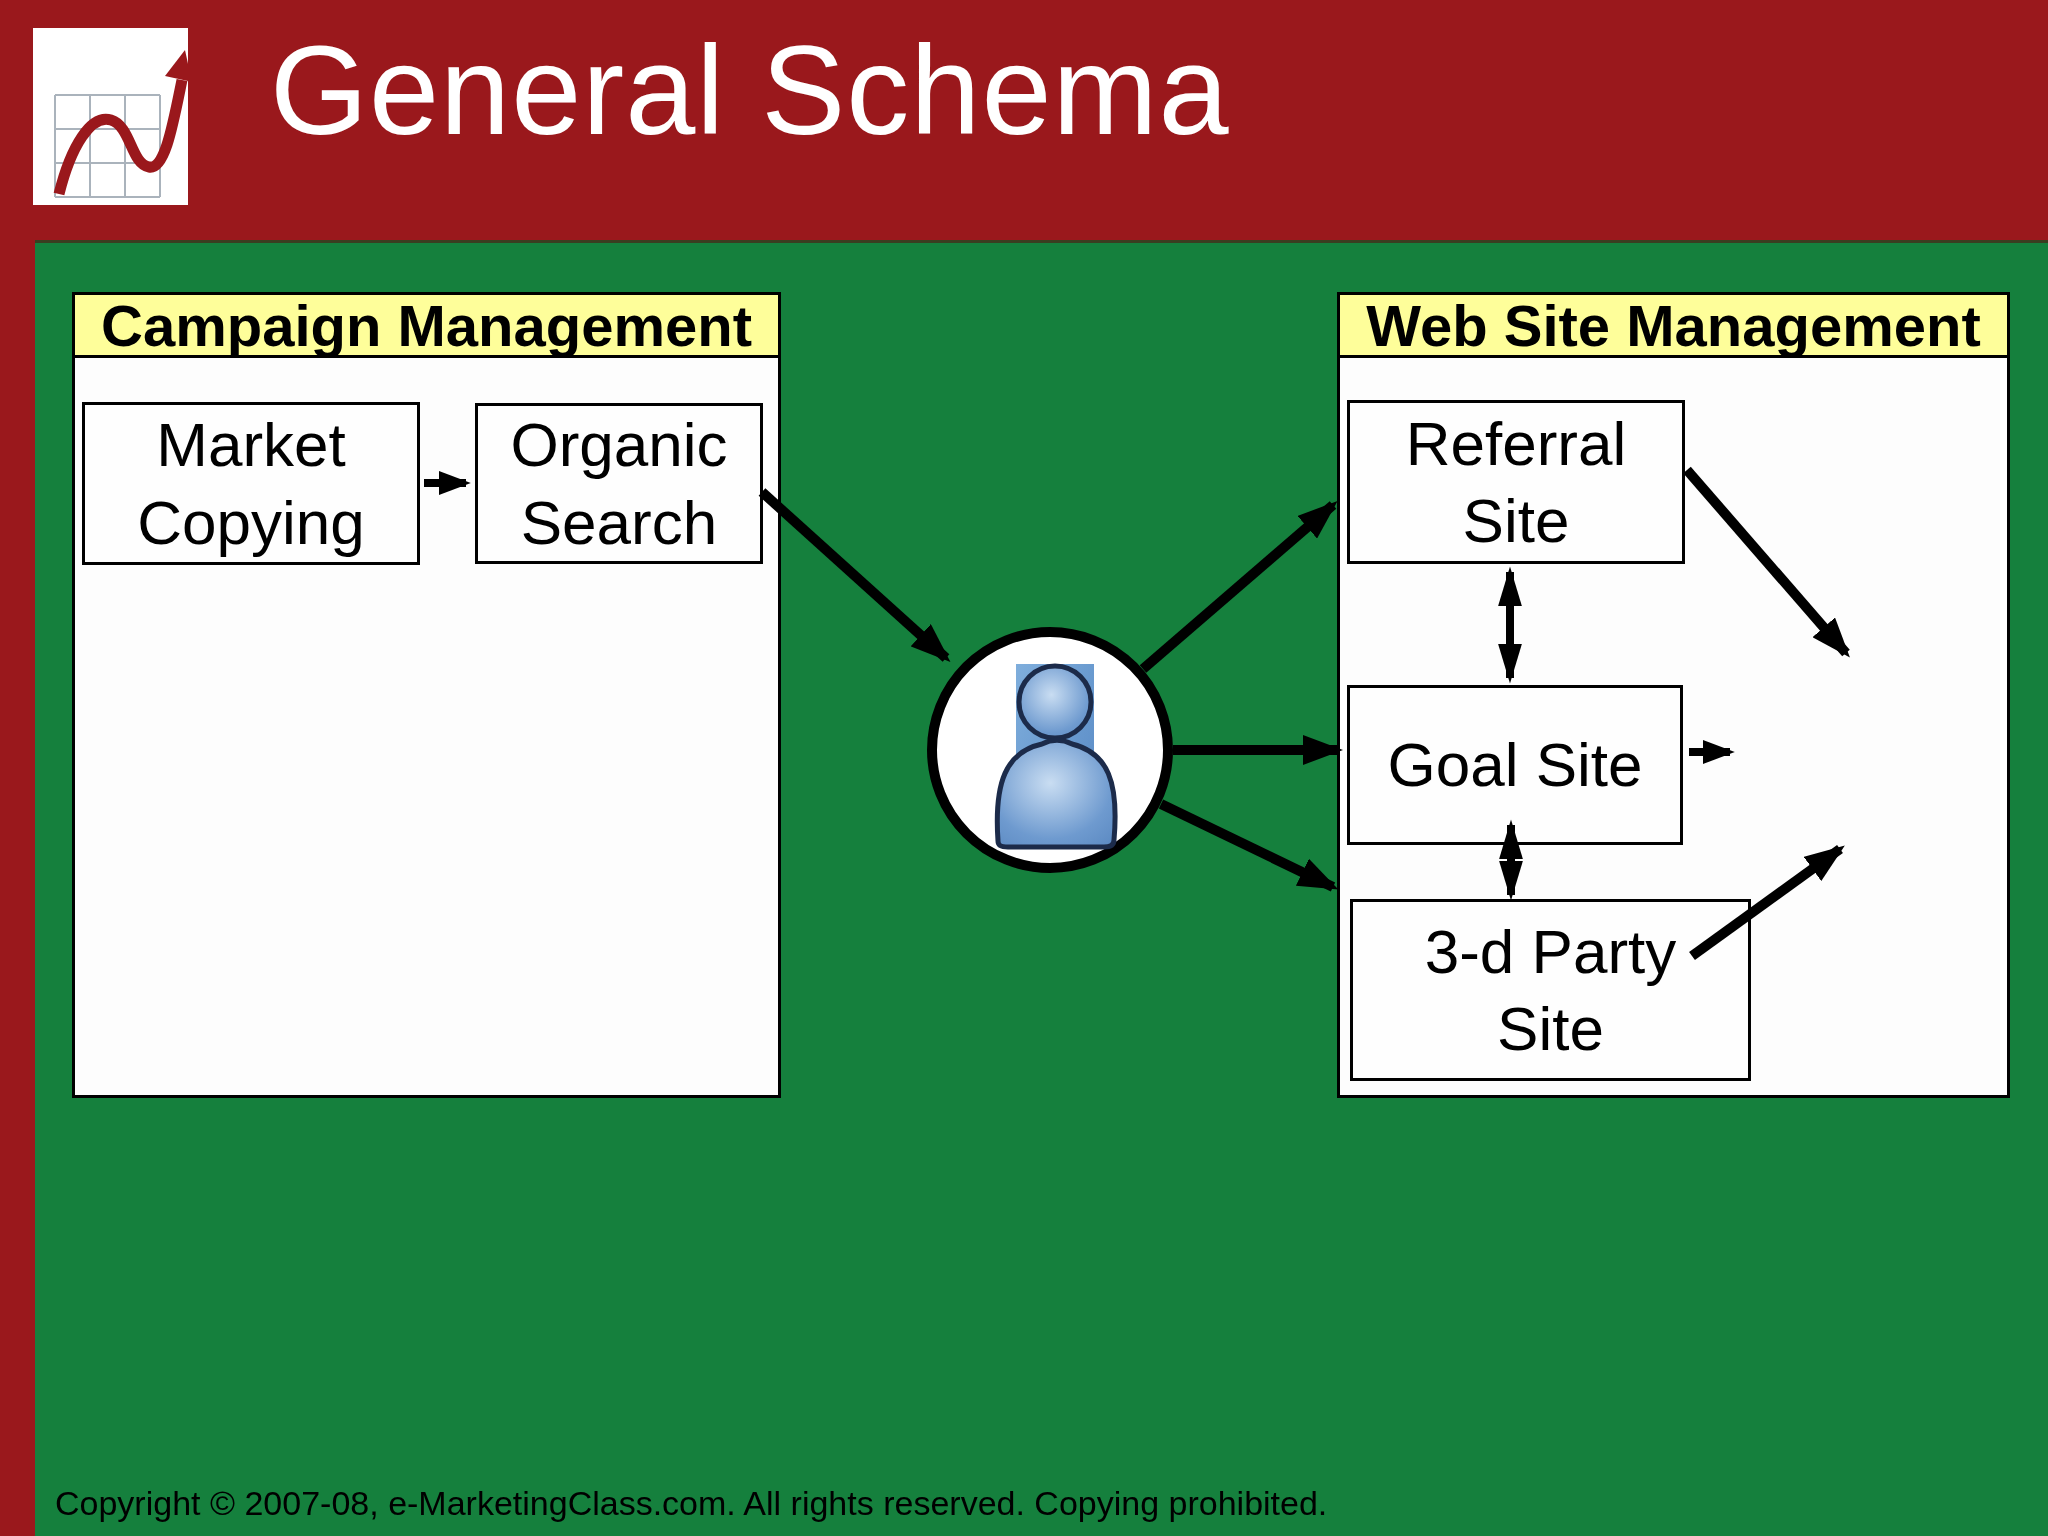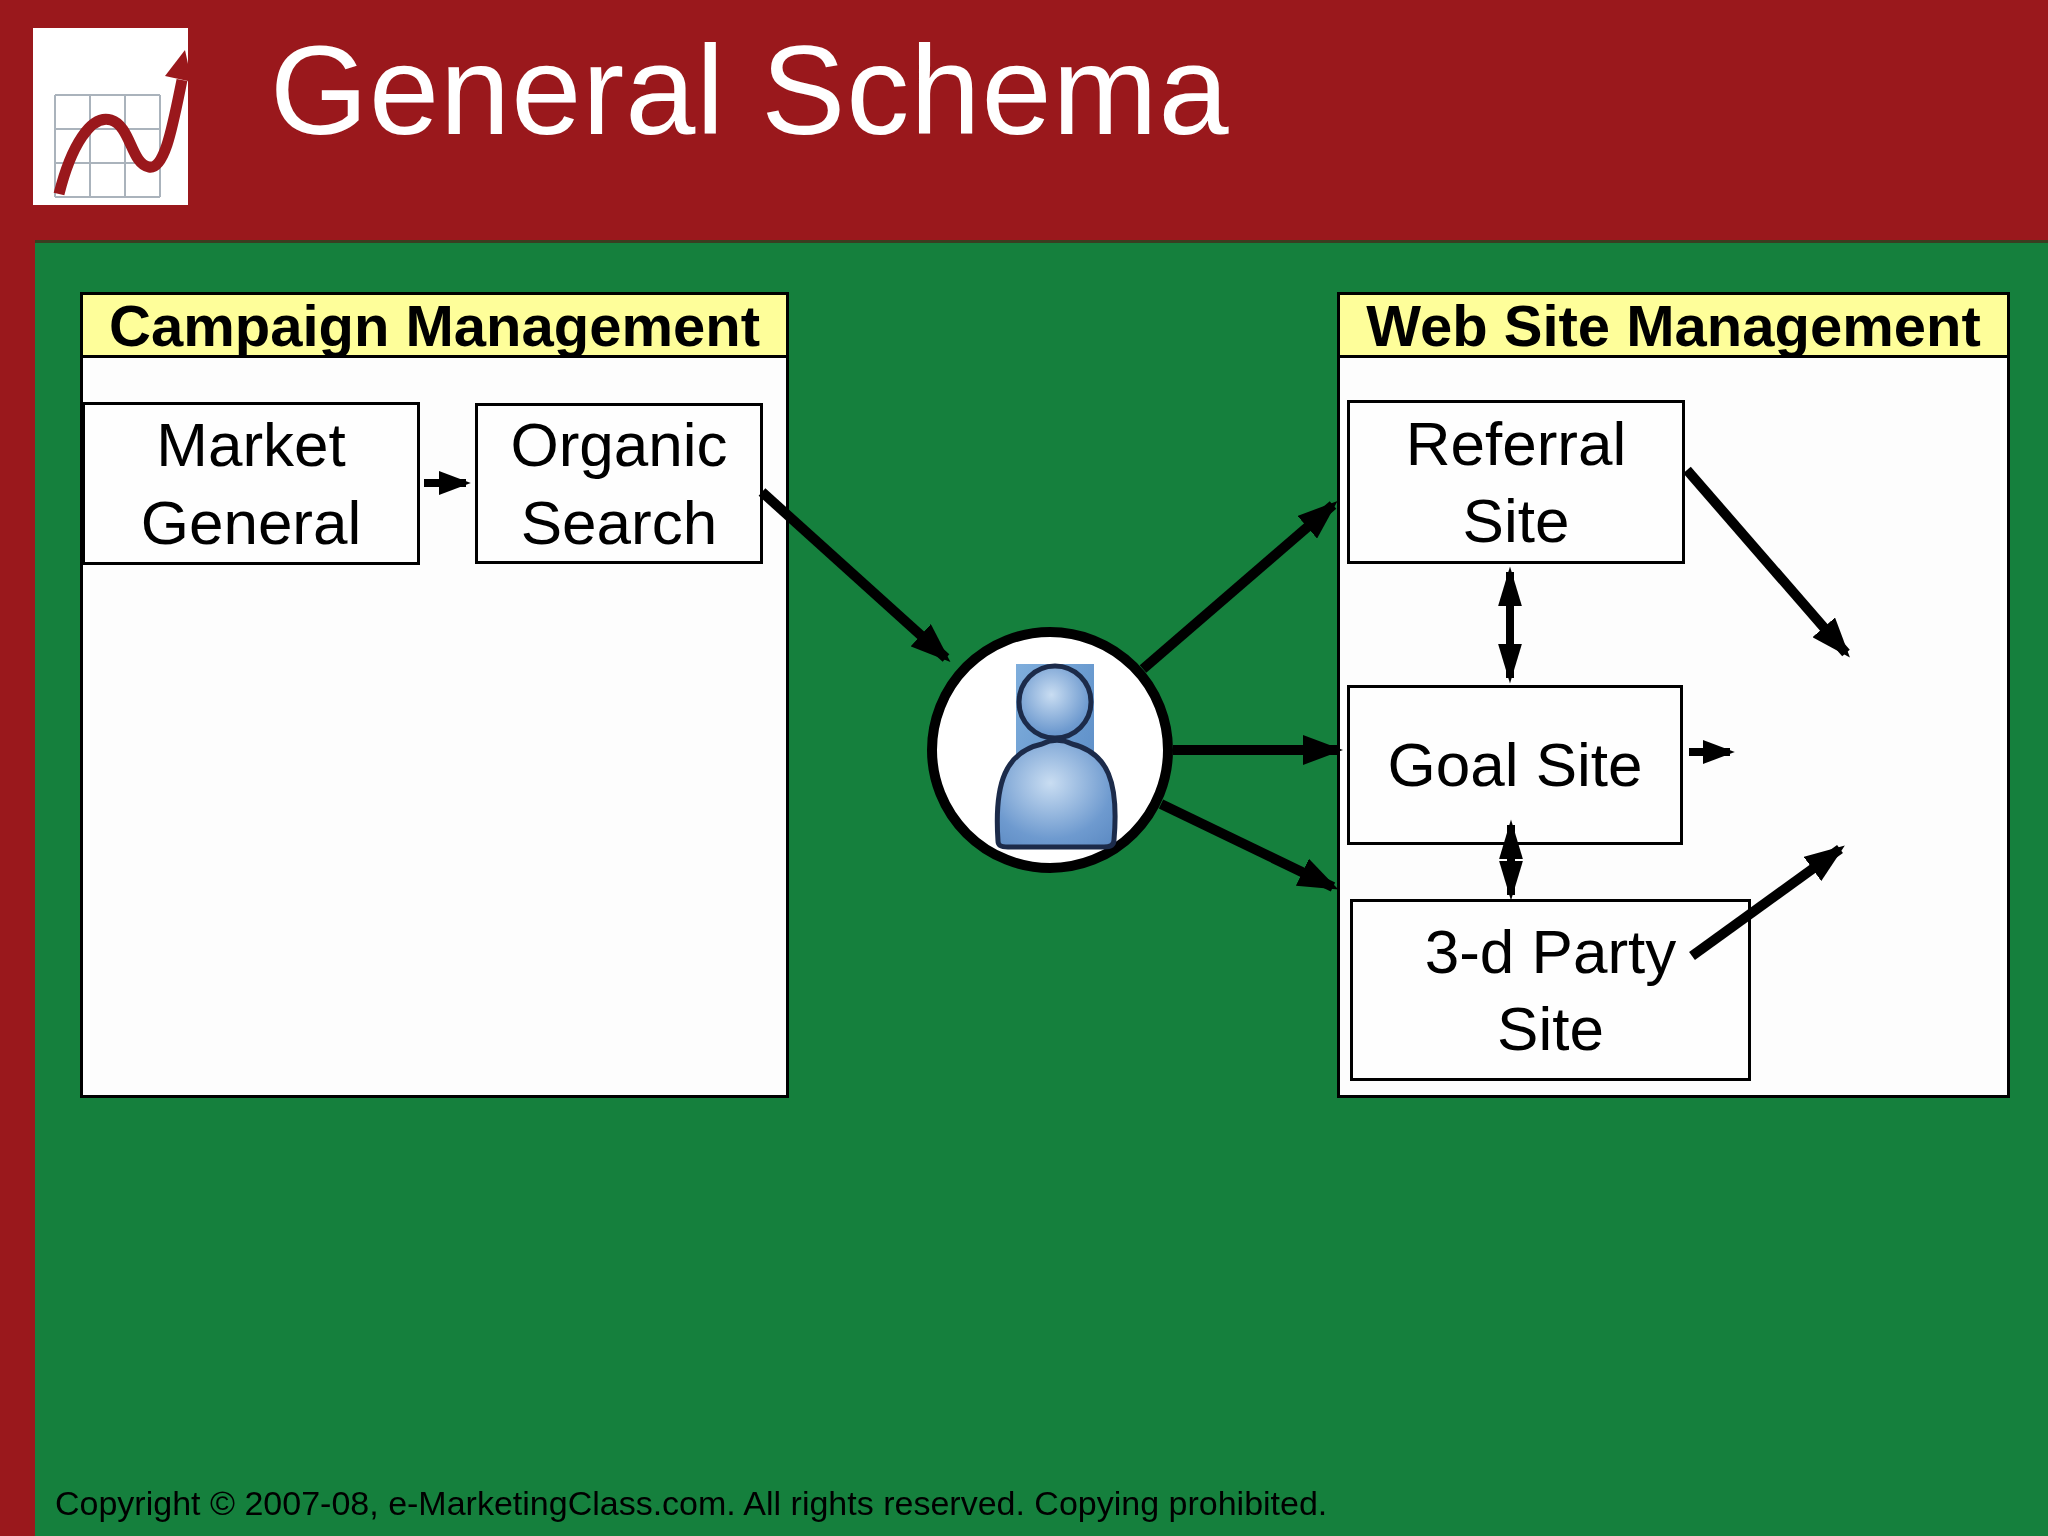--- a/index.html
+++ b/index.html
@@ -11,21 +11,21 @@
   .band{position:absolute;left:0;top:0;width:2048px;height:240px;background:#9A181C;}
   .band::after{content:"";position:absolute;left:0;bottom:-3px;width:100%;height:3px;background:rgba(90,8,10,.55);}
   .strip{position:absolute;left:0;top:0;width:35px;height:1536px;background:#9A181C;}
   .logo{position:absolute;left:33px;top:28px;width:155px;height:177px;background:#ffffff;}
   .title{
     position:absolute;left:270px;top:18px;margin:0;font-size:126px;font-weight:400;
     color:#ffffff;letter-spacing:1px;white-space:nowrap;
   }
   
   .panel{position:absolute;border:3px solid #000;background:#fdfdfd;box-sizing:border-box;}
-  #panel-cm{left:80px;top:292px;width:709px;height:806px;}
+  #panel-cm{left:72px;top:292px;width:709px;height:806px;}
   #panel-ws{left:1337px;top:292px;width:673px;height:806px;}
   .panel-header{
     height:63px;background:#FEFE9A;border-bottom:3px solid #000;
     display:flex;align-items:center;justify-content:center;
     font-weight:700;font-size:58px;box-sizing:border-box;
   }
   
   .node{
     position:absolute;background:#fefefe;border:3px solid #000;box-sizing:border-box;
     display:flex;align-items:center;justify-content:center;text-align:center;
@@ -72,21 +72,21 @@
   <section class="panel" id="panel-cm">
     <div class="panel-header">Campaign Management</div>
   </section>
 
   <section class="panel" id="panel-ws">
     <div class="panel-header">Web Site Management</div>
   </section>
 
   <div class="node" id="market">
     <span class="node-label">Market
-General</span>
+Copying</span>
   </div>
   <div class="node" id="organic">
     <span class="node-label">Organic
 Search</span>
   </div>
   <div class="node" id="referral">
     <span class="node-label">Referral
 Site</span>
   </div>
   <div class="node" id="goal">

